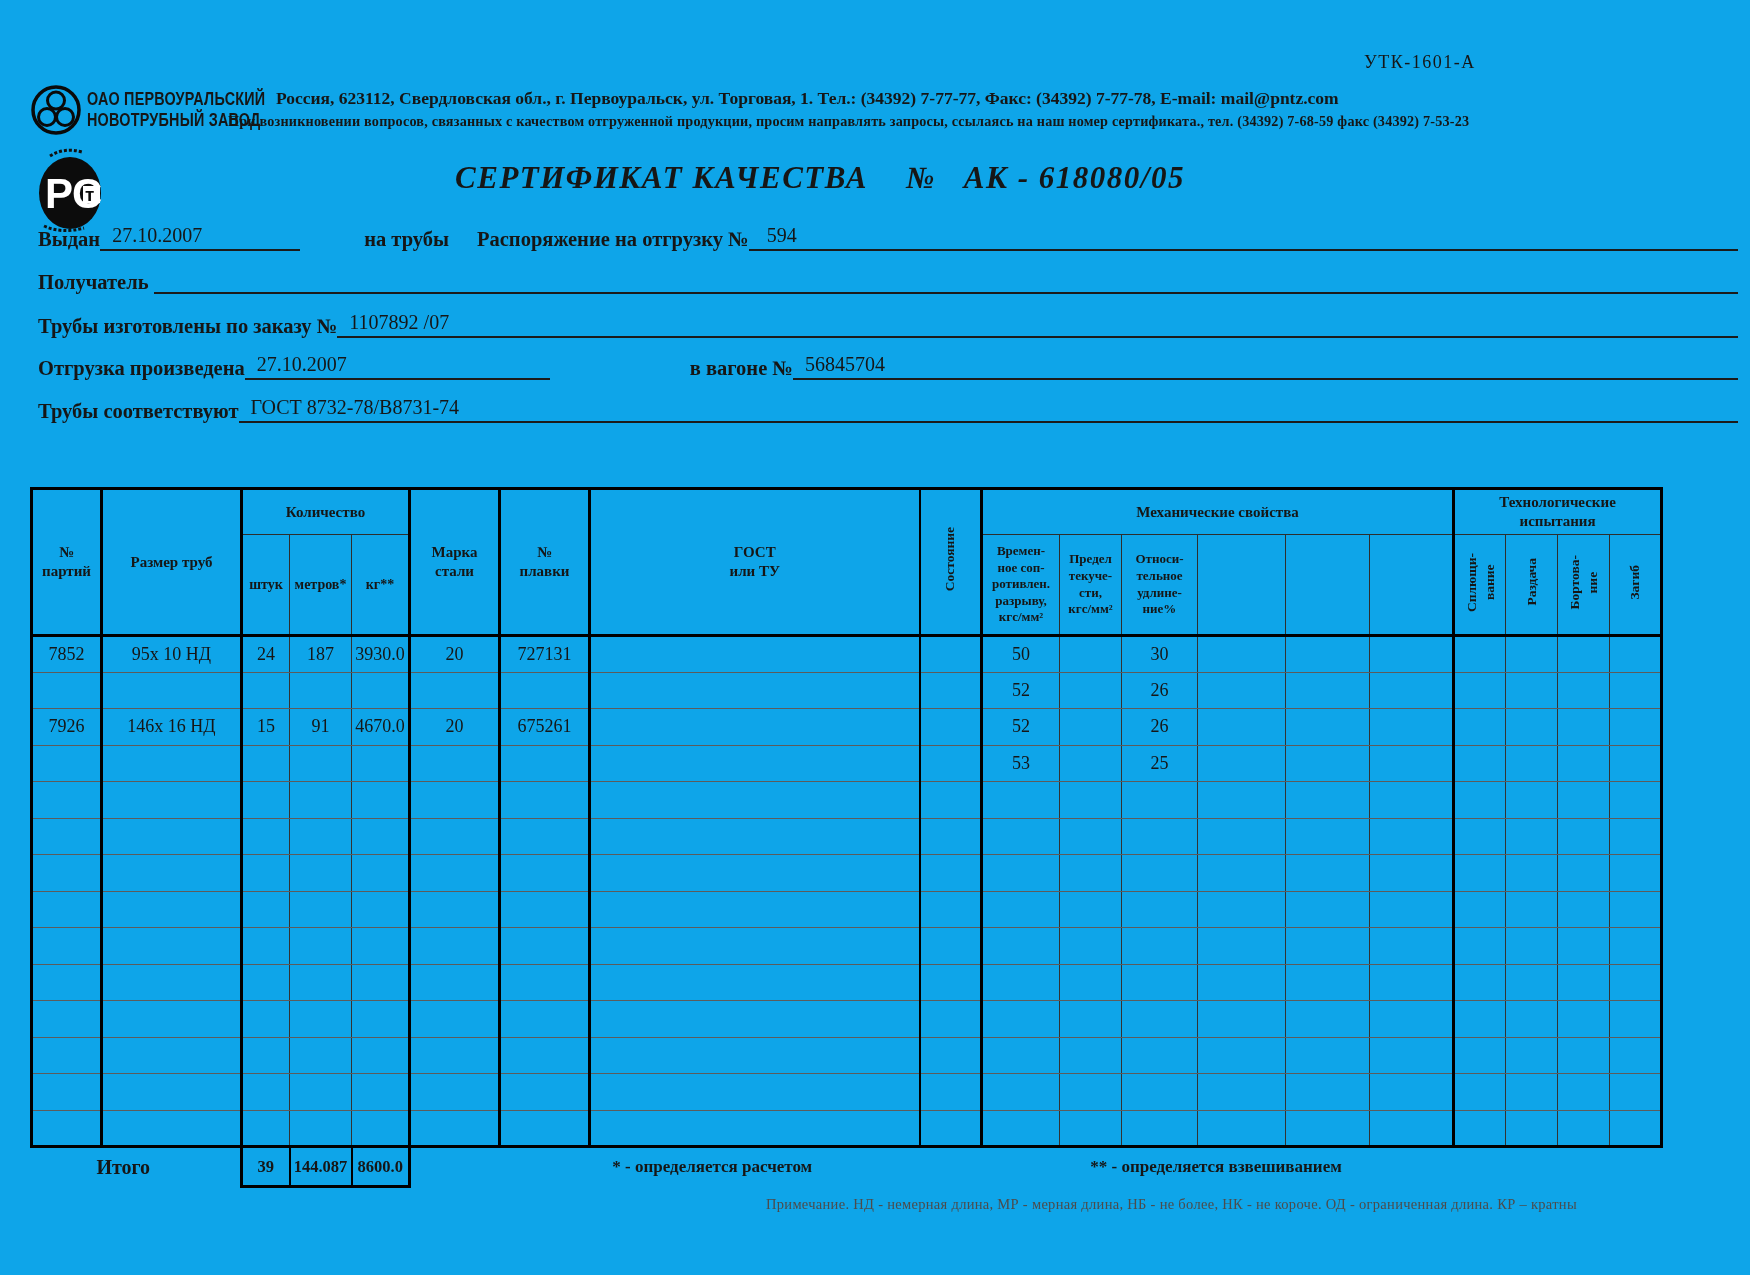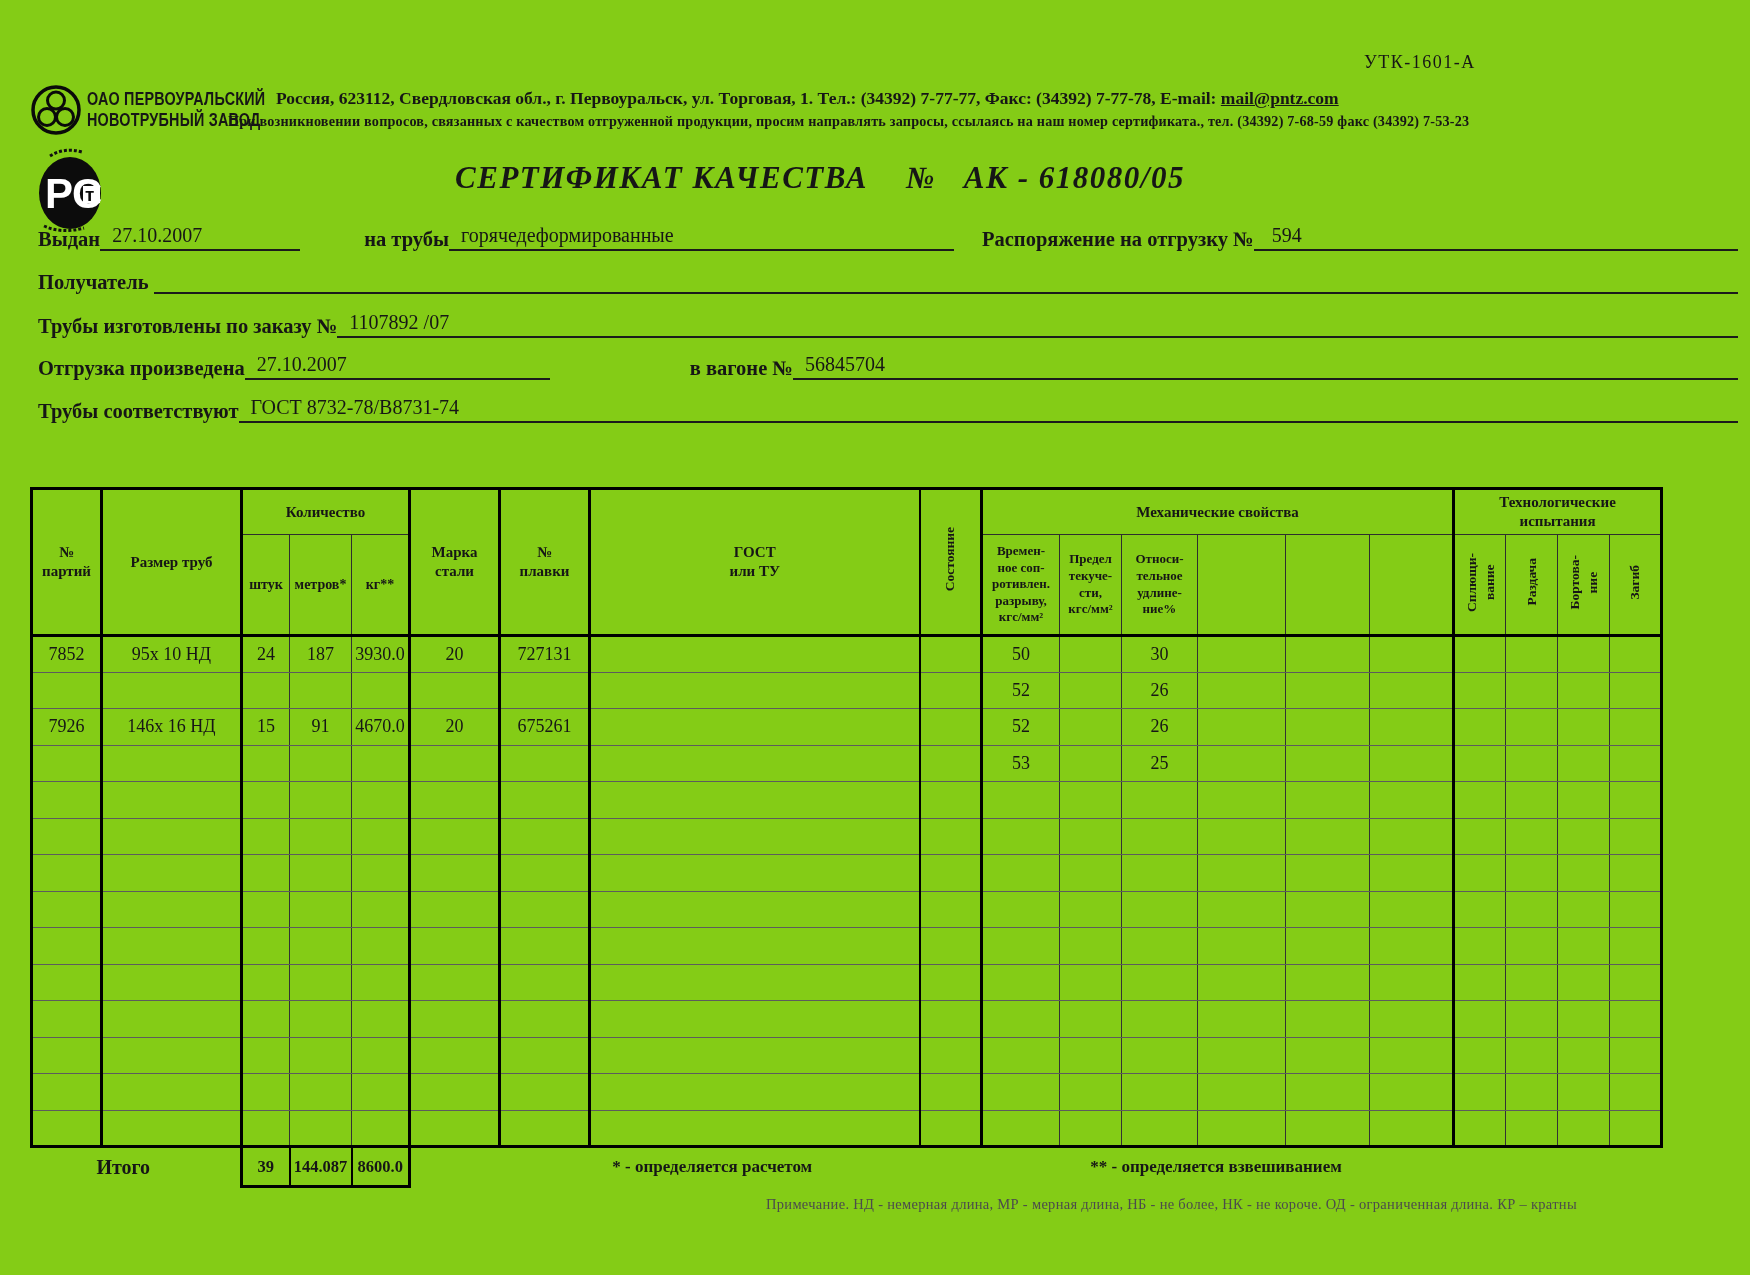--- a/index.html
+++ b/index.html
@@ -1,31 +1,31 @@
 <!DOCTYPE html>
 <html><head>
 <meta charset="utf-8">
 <style>
   * { margin:0; padding:0; box-sizing:border-box; }
   html,body { background:#9a9a9a; }
   .page {
     position:relative; width:1750px; height:1275px; margin:0 auto;
-    background:#84cc16; color:#161616; overflow:hidden;
+    background:#0ea5e9; color:#161616; overflow:hidden;
     font-family:"Liberation Serif","DejaVu Serif",serif;
   }
   .form-code { position:absolute; top:52px; left:1364px; font-size:18px; letter-spacing:1.5px; }
 
   .company { position:absolute; top:84px; left:30px; display:flex; align-items:center; gap:5px; }
   .company-name {
     font-family:"Liberation Sans","DejaVu Sans",sans-serif; font-weight:bold;
     font-size:17.5px; line-height:1.2; white-space:nowrap; letter-spacing:.3px;
     transform:scaleX(.82); transform-origin:left center;
   }
   .addr1 { position:absolute; left:276px; top:88px; font-weight:bold; font-size:17.5px; white-space:nowrap; }
-  .addr1 .email { text-decoration:underline; }
+  .addr1 .email { }
   .addr2 { position:absolute; left:228px; top:113px; font-weight:bold; font-size:14.2px; white-space:nowrap; letter-spacing:.2px; }
 
   .rst { position:absolute; left:36px; top:144px; }
 
   .title {
     position:absolute; top:160px; left:0; width:1640px; text-align:center;
     font-style:italic; font-weight:bold; font-size:31px; letter-spacing:1.5px; white-space:nowrap;
   }
   .title .gap1 { display:inline-block; width:38px; }
   .title .gap2 { display:inline-block; width:28px; }
@@ -113,21 +113,20 @@
   </div>
 
   <div class="title">
     <span>СЕРТИФИКАТ КАЧЕСТВА</span><span class="gap1"></span><span>№</span><span class="gap2"></span><span>АК -  618080/05</span>
   </div>
 
   <div class="form-row" style="top:224px">
     <span class="lbl">Выдан</span>
     <span class="val" style="width:200px">27.10.2007</span>
     <span class="lbl" style="margin-left:64px">на трубы</span>
-    <span class="val" style="width:505px">горячедеформированные</span>
     <span class="lbl" style="margin-left:28px">Распоряжение на отгрузку №</span>
     <span class="val fill" style="padding-left:18px">594</span>
   </div>
 
   <div class="form-row" style="top:268px">
     <span class="lbl">Получатель</span>
     <span class="val fill" style="margin-left:6px"></span>
   </div>
 
   <div class="form-row" style="top:311px">

